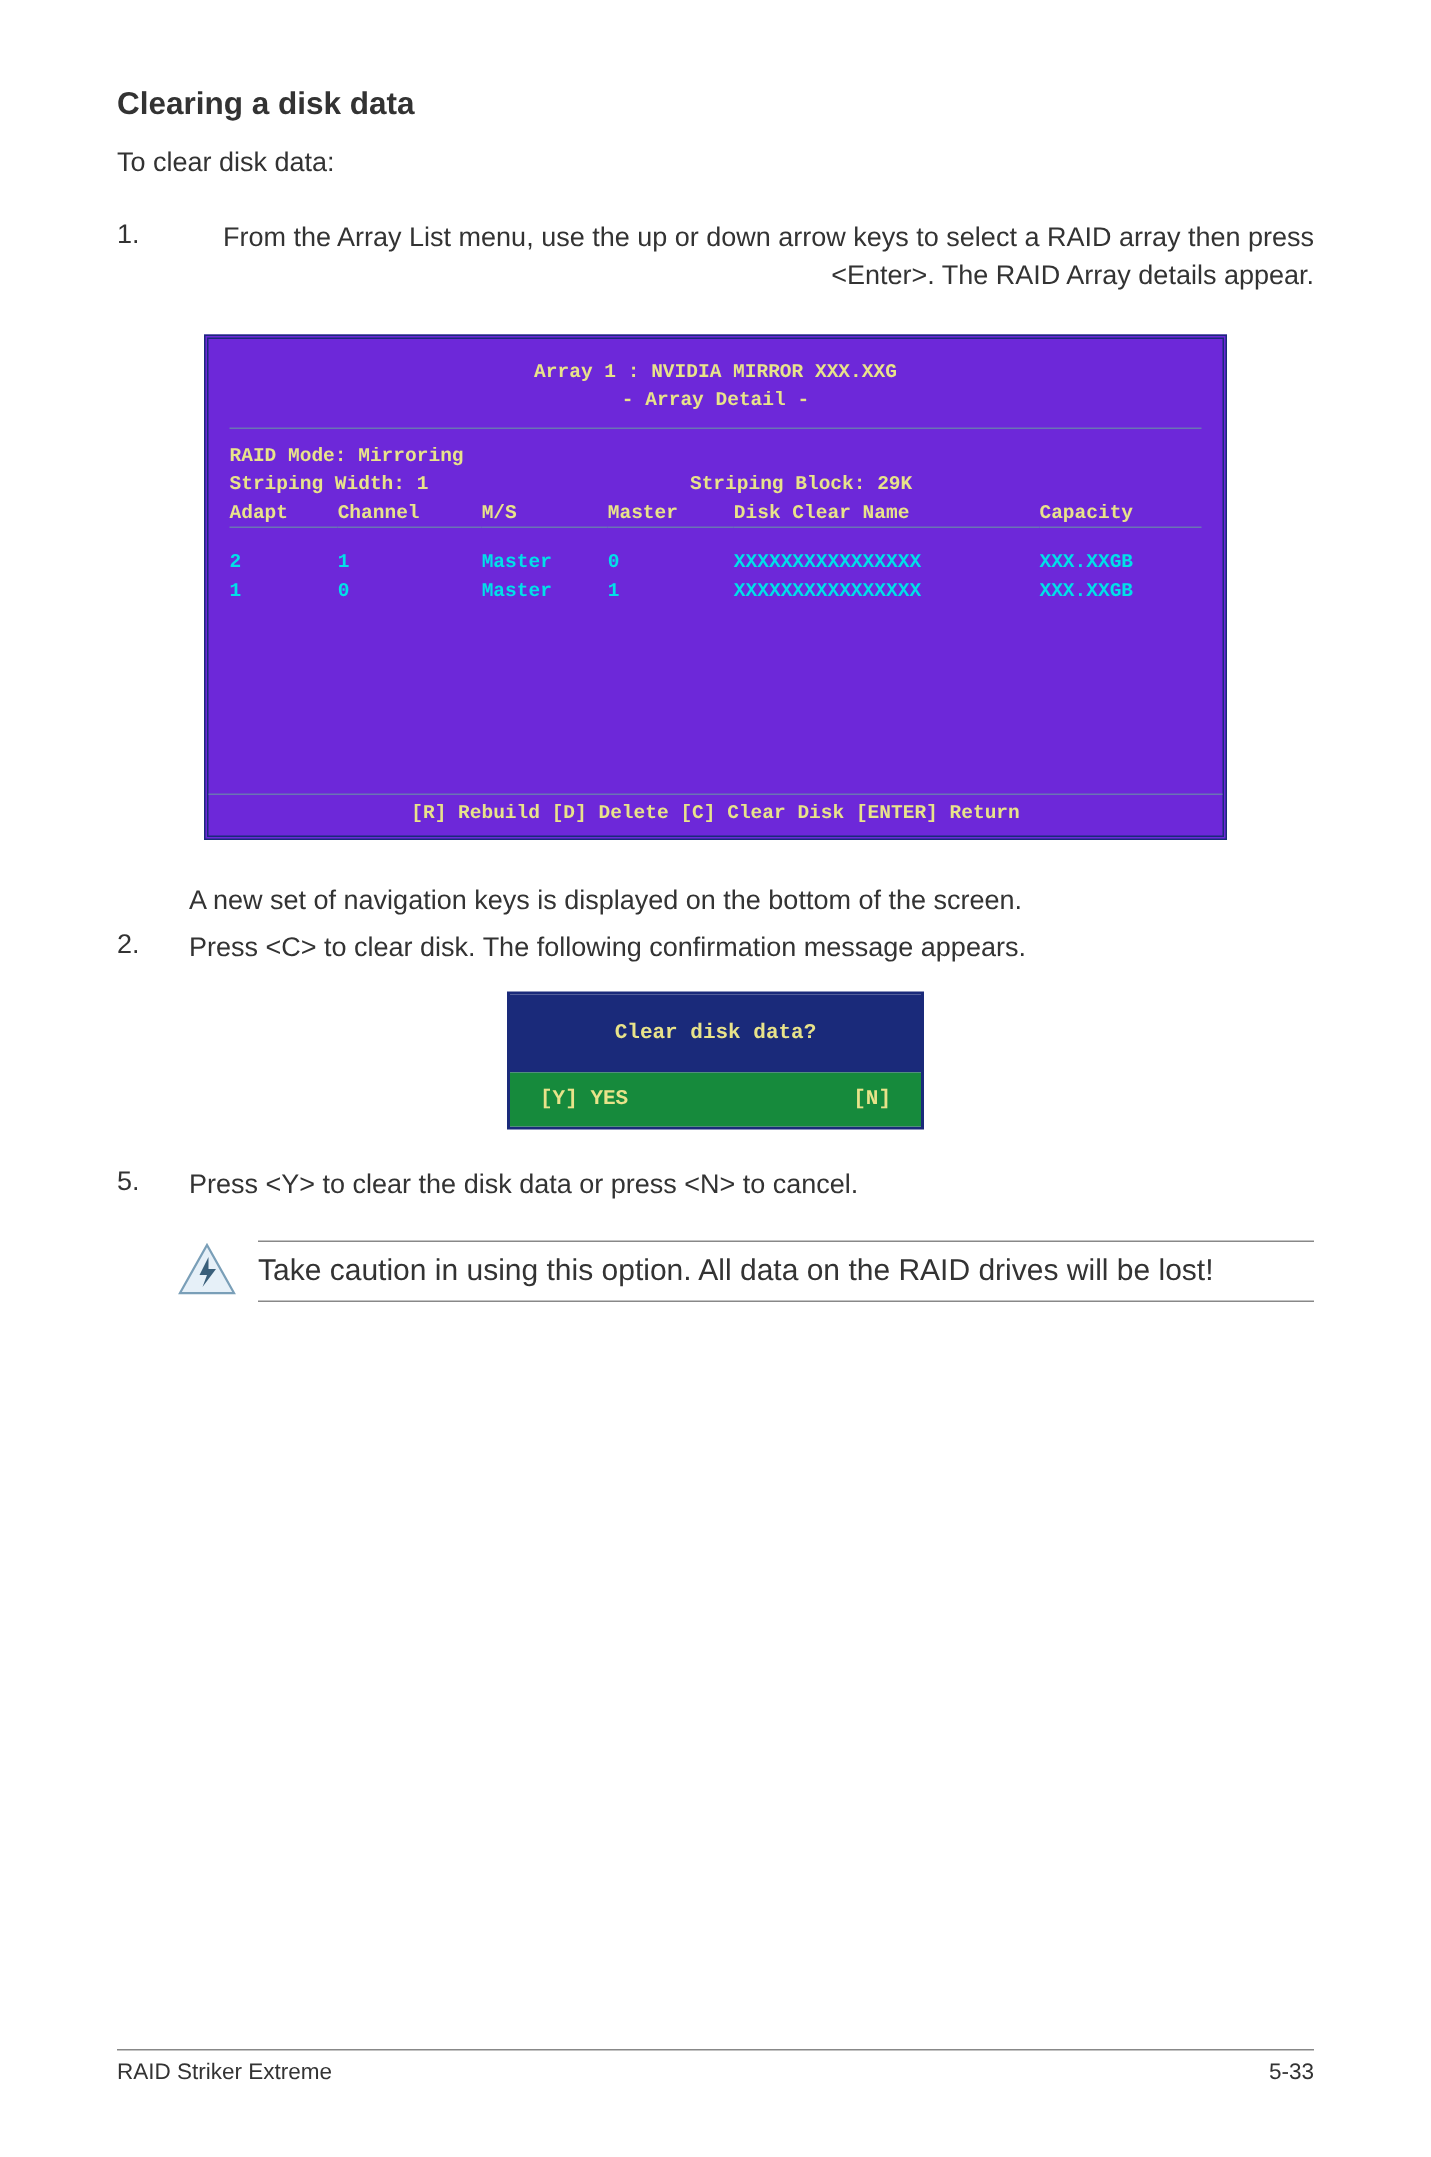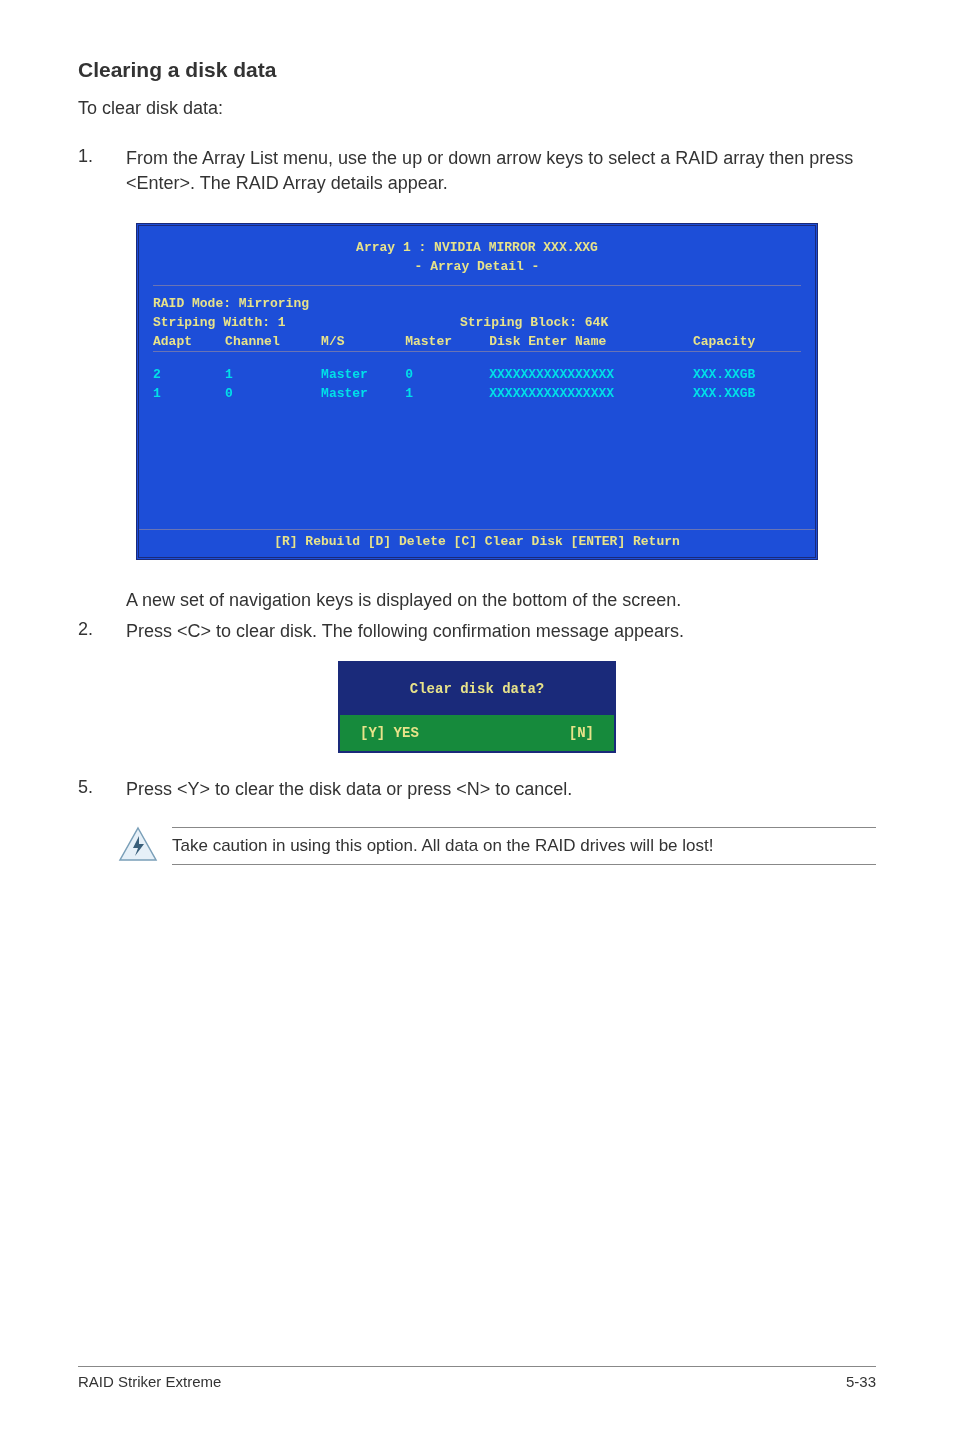--- a/index.html
+++ b/index.html
@@ -29,26 +29,27 @@
     margin-bottom: 6px;
   }
   .list-num {
     width: 48px;
     font-size: 18px;
     flex-shrink: 0;
   }
   .list-body {
     font-size: 18px;
     line-height: 1.35;
+    text-align: right;
   }
   .bios-box {
     margin: 28px auto 28px auto;
     width: 682px;
     border: 3px double #1a2a7a;
-    background: #1d4ed8;
+    background: #6d28d9;
     font-family: "Courier New", monospace;
     color: #e8e38a;
     font-size: 13px;
     font-weight: bold;
   }
   .bios-inner {
     padding: 10px 14px 6px 14px;
   }
   .bios-title {
     text-align: center;
@@ -118,21 +119,21 @@
   .note-icon svg { width: 40px; height: 40px; }
   .note-lines {
     flex: 1;
   }
   .note-hr {
     border: none;
     border-top: 1px solid #888;
     margin: 4px 0;
   }
   .note-text {
-    font-size: 17px;
+    font-size: 20px;
     color: #333;
     padding: 4px 0;
   }
   .page-footer {
     position: absolute;
     bottom: 48px;
     left: 78px;
     right: 78px;
     border-top: 1px solid #888;
     display: flex;
@@ -161,32 +162,32 @@
       <div>- Array Detail -</div>
     </div>
     <hr class="bios-hr">
     <table class="bios-cols">
       <tbody>
           <tr class="bios-meta-row">
         <td colspan="6">RAID Mode: Mirroring</td>
       </tr>
       <tr class="bios-strip-row bios-meta-row">
         <td colspan="3">Striping Width: 1</td>
-        <td colspan="3">Striping Block: 64K</td>
+        <td colspan="3">Striping Block: 29K</td>
       </tr>
     </tbody>
       </table>
     <table class="bios-cols">
       <tbody>
           <tr>
         <th>Adapt</th>
         <th>Channel</th>
         <th>M/S</th>
         <th>Master</th>
-        <th>Disk Enter Name</th>
+        <th>Disk Clear Name</th>
         <th>Capacity</th>
       </tr>
       <tr class="bios-gap">
             <td colspan="6"></td>
           </tr>
       <tr class="bios-data-row">
         <td>2</td>
         <td>1</td>
         <td>Master</td>
         <td>0</td>

